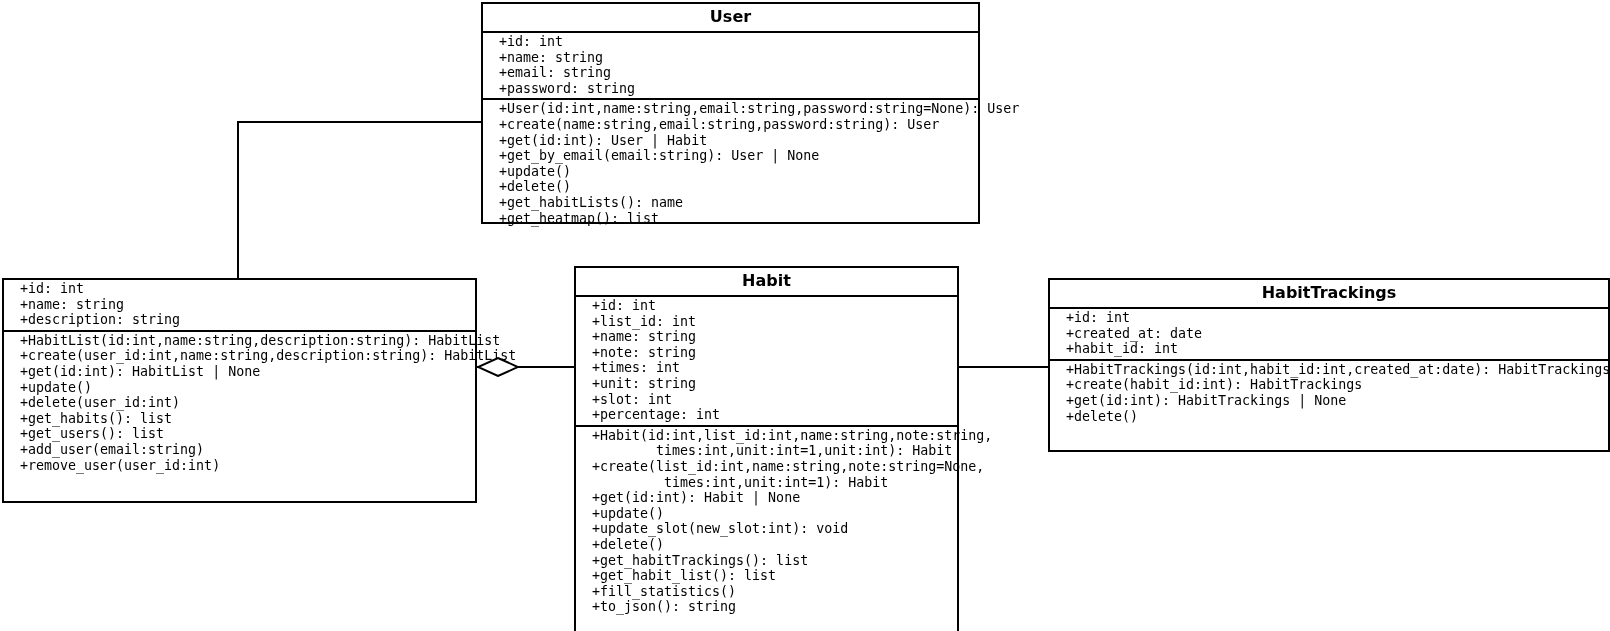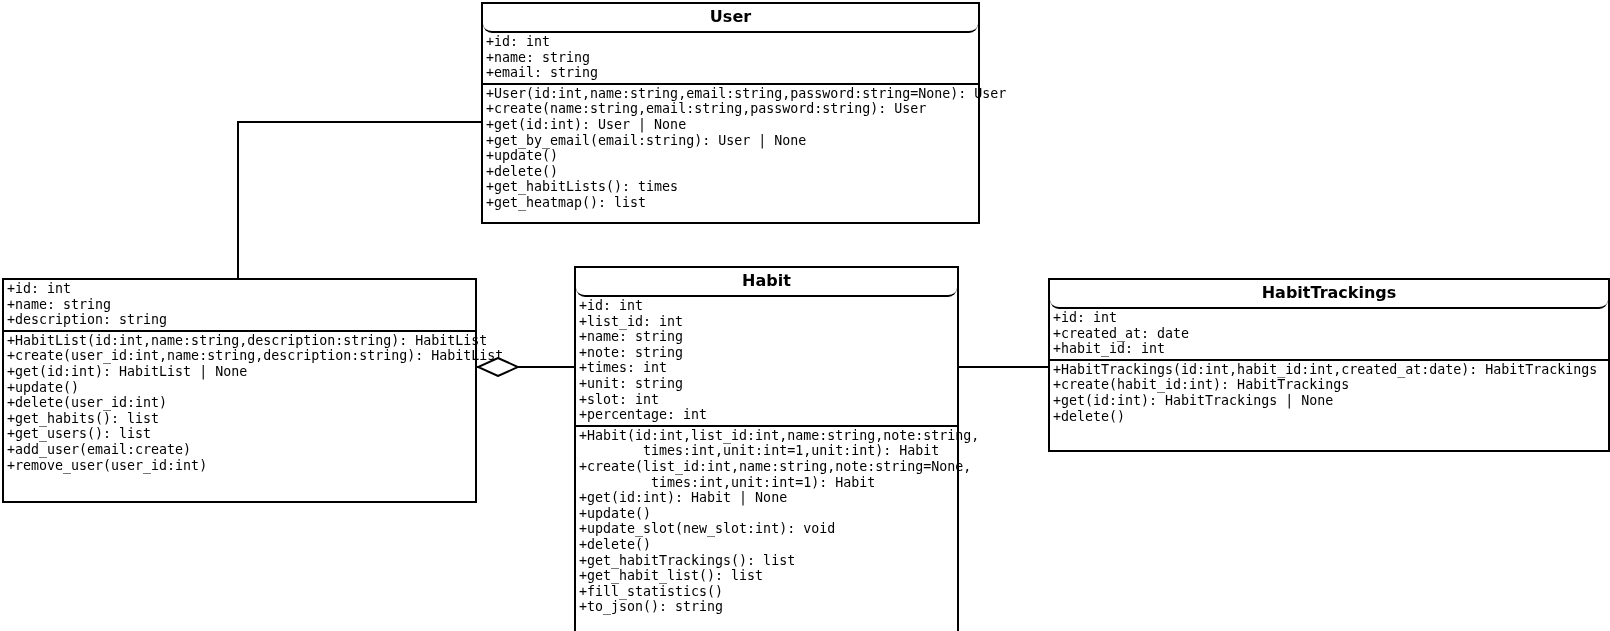--- a/index.html
+++ b/index.html
@@ -29,36 +29,35 @@
     font-family: "DejaVu Sans", "Liberation Sans", sans-serif;
     font-weight: bold;
     font-size: 16px;
     line-height: 24px;
     text-align: center;
     color: #000000;
     padding: 1px 4px 2px 4px;
     border-bottom: 2px solid #000000;
     white-space: nowrap;
     overflow: hidden;
-    border-radius: 9px;
   }
   .uml-section {
     padding: 1px 0 2px 0;
     border-bottom: 2px solid #000000;
   }
   .uml-section.last {
     border-bottom: none;
   }
   .uml-row {
     font-family: "DejaVu Sans Mono", "Liberation Mono", monospace;
     font-size: 13.3px;
     line-height: 15.6px;
     color: #000000;
     white-space: pre;
-    padding-left: 3px;
+    padding-left: 16px;
     height: 15.6px;
   }
   .uml-row.overflow {
     overflow: visible;
   }
 
   
   .conn {
     position: absolute;
     background: #000000;
@@ -90,48 +89,49 @@
       <polygon points="0,10 20,1 40,10 20,19" fill="#ffffff" stroke="#000000" stroke-width="2"></polygon>
     </svg>
   </div>
 
   <div class="uml-class" style="left:481px; top:2px; width:499px; height:222px;">
     <div class="uml-title">User</div>
     <div class="uml-section">
       <div class="uml-row">+id: int</div>
       <div class="uml-row">+name: string</div>
       <div class="uml-row">+email: string</div>
+      <div class="uml-row">+password: string</div>
     </div>
     <div class="uml-section last">
       <div class="uml-row overflow">+User(id:int,name:string,email:string,password:string=None): User</div>
       <div class="uml-row">+create(name:string,email:string,password:string): User</div>
-      <div class="uml-row">+get(id:int): User | None</div>
+      <div class="uml-row">+get(id:int): User | Habit</div>
       <div class="uml-row">+get_by_email(email:string): User | None</div>
       <div class="uml-row">+update()</div>
       <div class="uml-row">+delete()</div>
-      <div class="uml-row">+get_habitLists(): times</div>
+      <div class="uml-row">+get_habitLists(): name</div>
       <div class="uml-row">+get_heatmap(): list</div>
     </div>
   </div>
 
   <div class="uml-class" style="left:2px; top:278px; width:475px; height:225px;">
     <div class="uml-section">
       <div class="uml-row">+id: int</div>
       <div class="uml-row">+name: string</div>
       <div class="uml-row">+description: string</div>
     </div>
     <div class="uml-section last">
       <div class="uml-row overflow">+HabitList(id:int,name:string,description:string): HabitList</div>
       <div class="uml-row overflow">+create(user_id:int,name:string,description:string): HabitList</div>
       <div class="uml-row">+get(id:int): HabitList | None</div>
       <div class="uml-row">+update()</div>
       <div class="uml-row">+delete(user_id:int)</div>
       <div class="uml-row">+get_habits(): list</div>
       <div class="uml-row">+get_users(): list</div>
-      <div class="uml-row">+add_user(email:create)</div>
+      <div class="uml-row">+add_user(email:string)</div>
       <div class="uml-row">+remove_user(user_id:int)</div>
     </div>
   </div>
 
   <div class="uml-class" style="left:574px; top:266px; width:385px; height:436px;">
     <div class="uml-title">Habit</div>
     <div class="uml-section">
       <div class="uml-row">+id: int</div>
       <div class="uml-row">+list_id: int</div>
       <div class="uml-row">+name: string</div>

